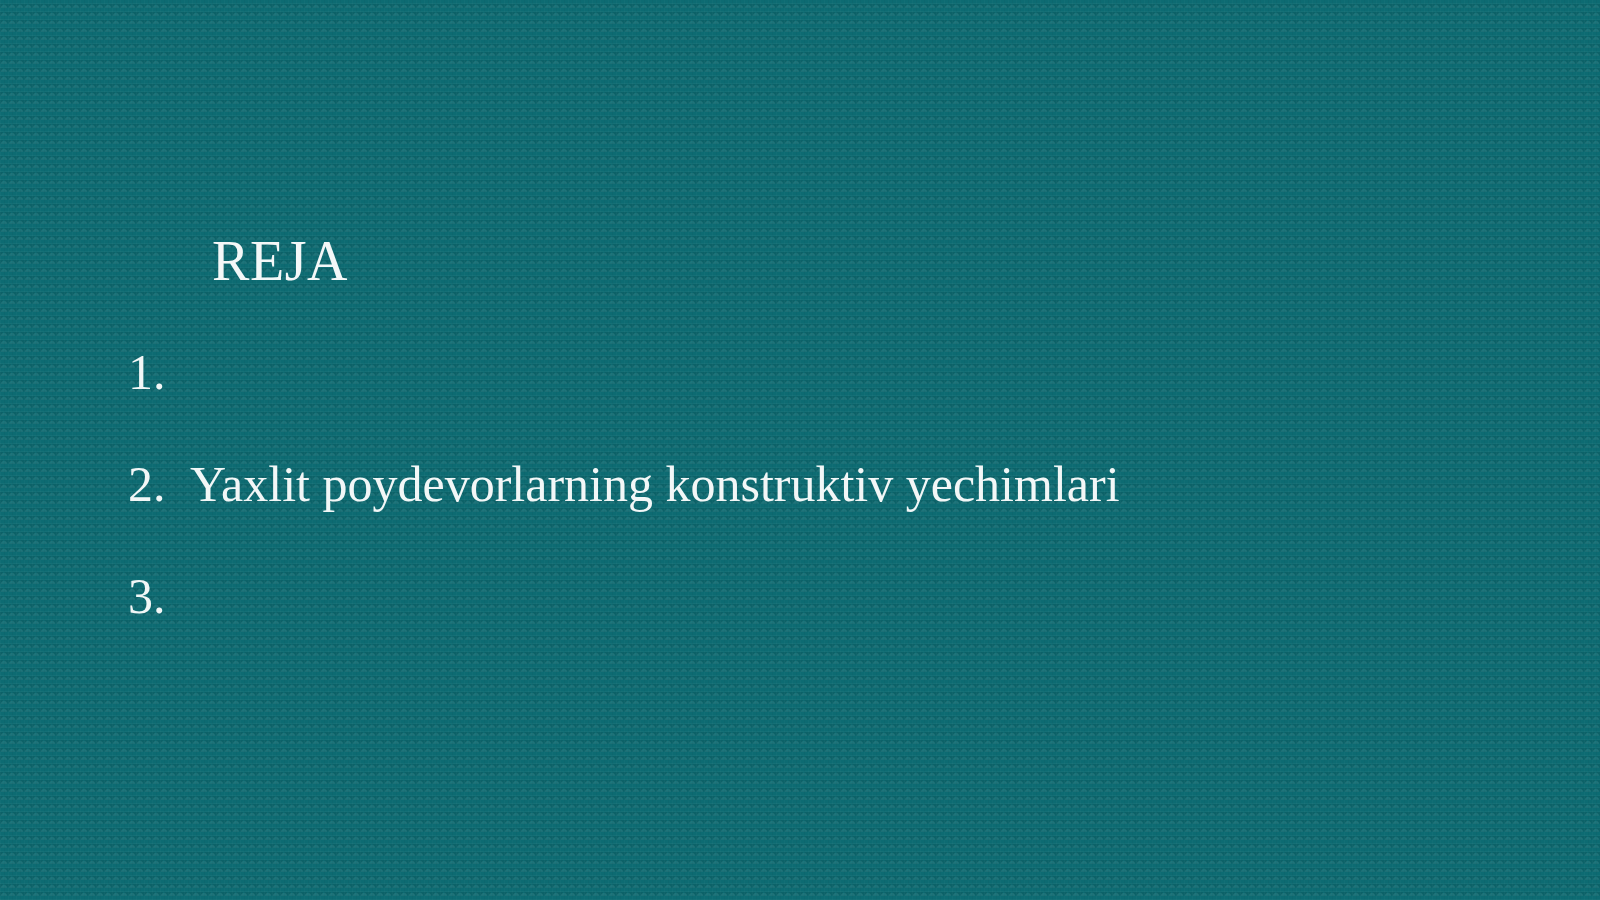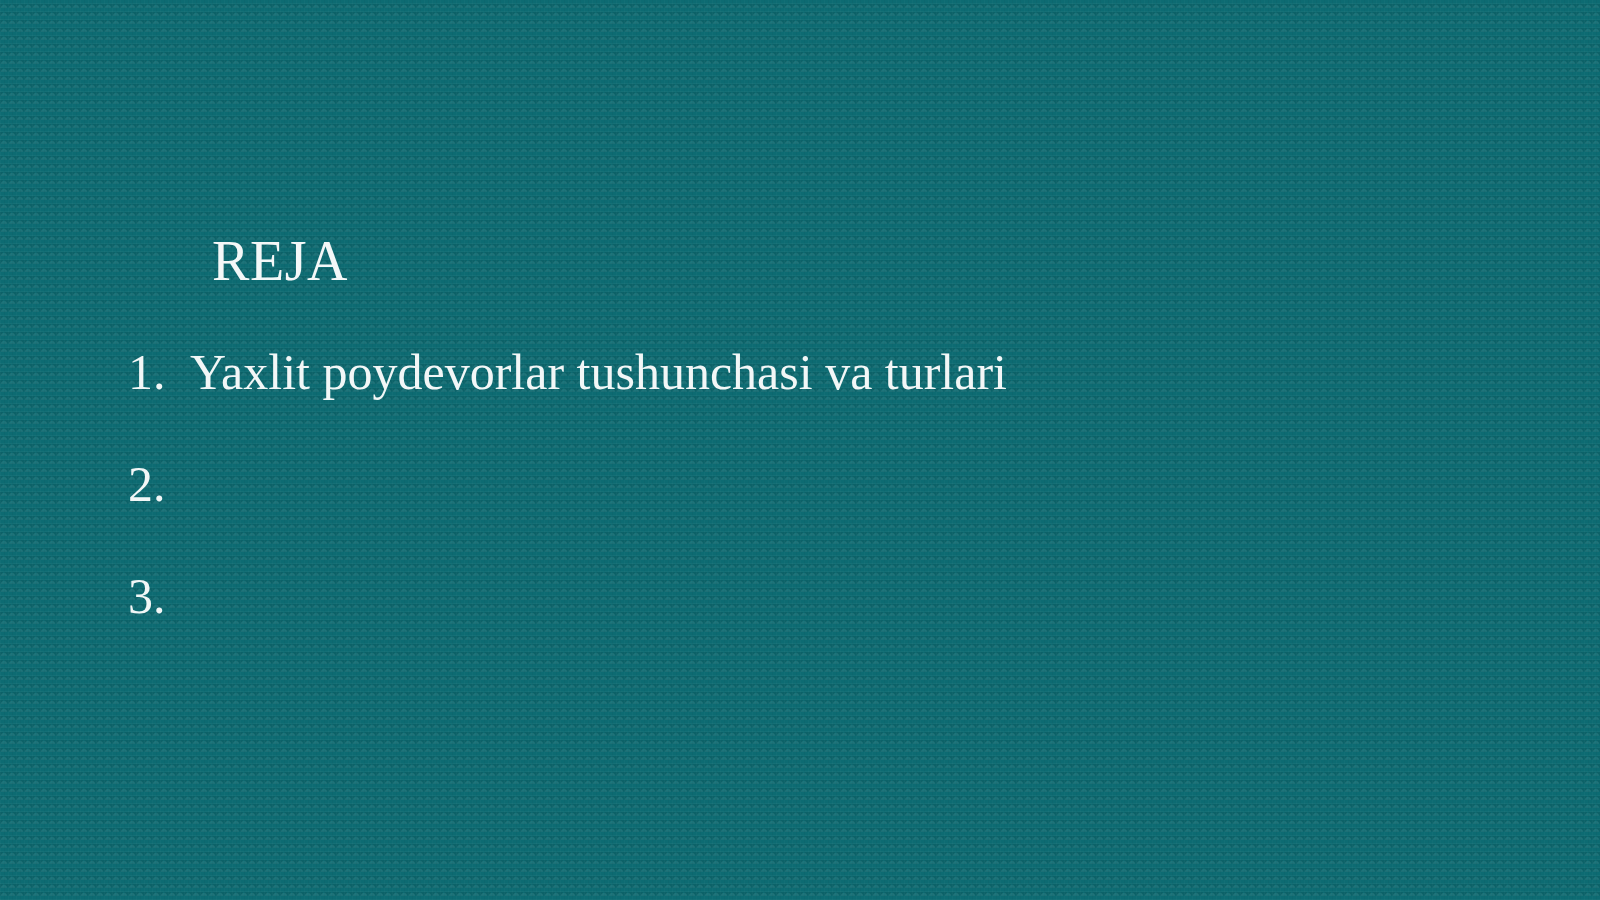--- a/index.html
+++ b/index.html
@@ -124,25 +124,25 @@
 <div class="slide">
 
   <div class="content">
 
     <h1 class="slide-title">REJA</h1>
 
     <ol class="reja-list">
 
       <li class="reja-item">
         <span class="reja-marker">1.</span>
-        <span class="reja-text">Yaxlit poydevorlar tushunchasi va turlari</span>
       </li>
 
       <li class="reja-item">
         <span class="reja-marker">2.</span>
+        <span class="reja-text">Yaxlit poydevorlarning konstruktiv yechimlari</span>
       </li>
 
       <li class="reja-item">
         <span class="reja-marker">3.</span>
       </li>
 
     </ol>
 
   </div>
 </div>

